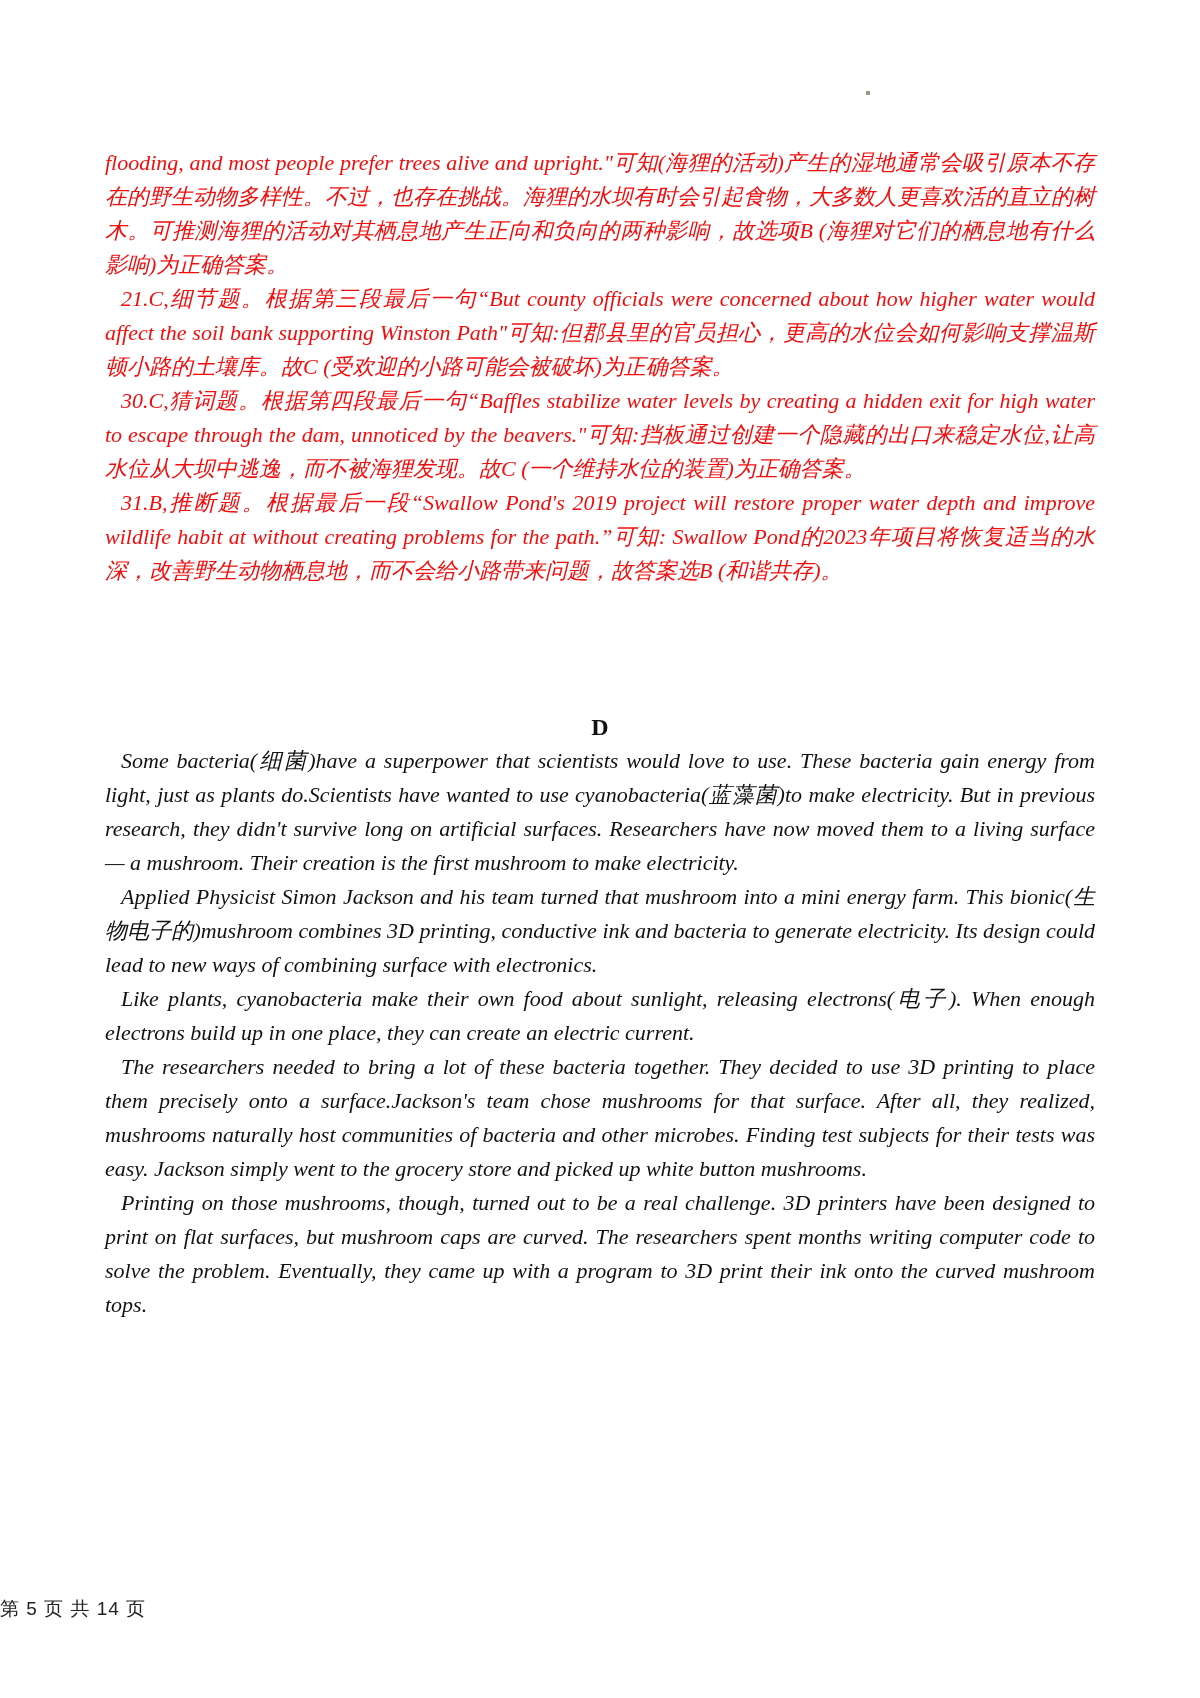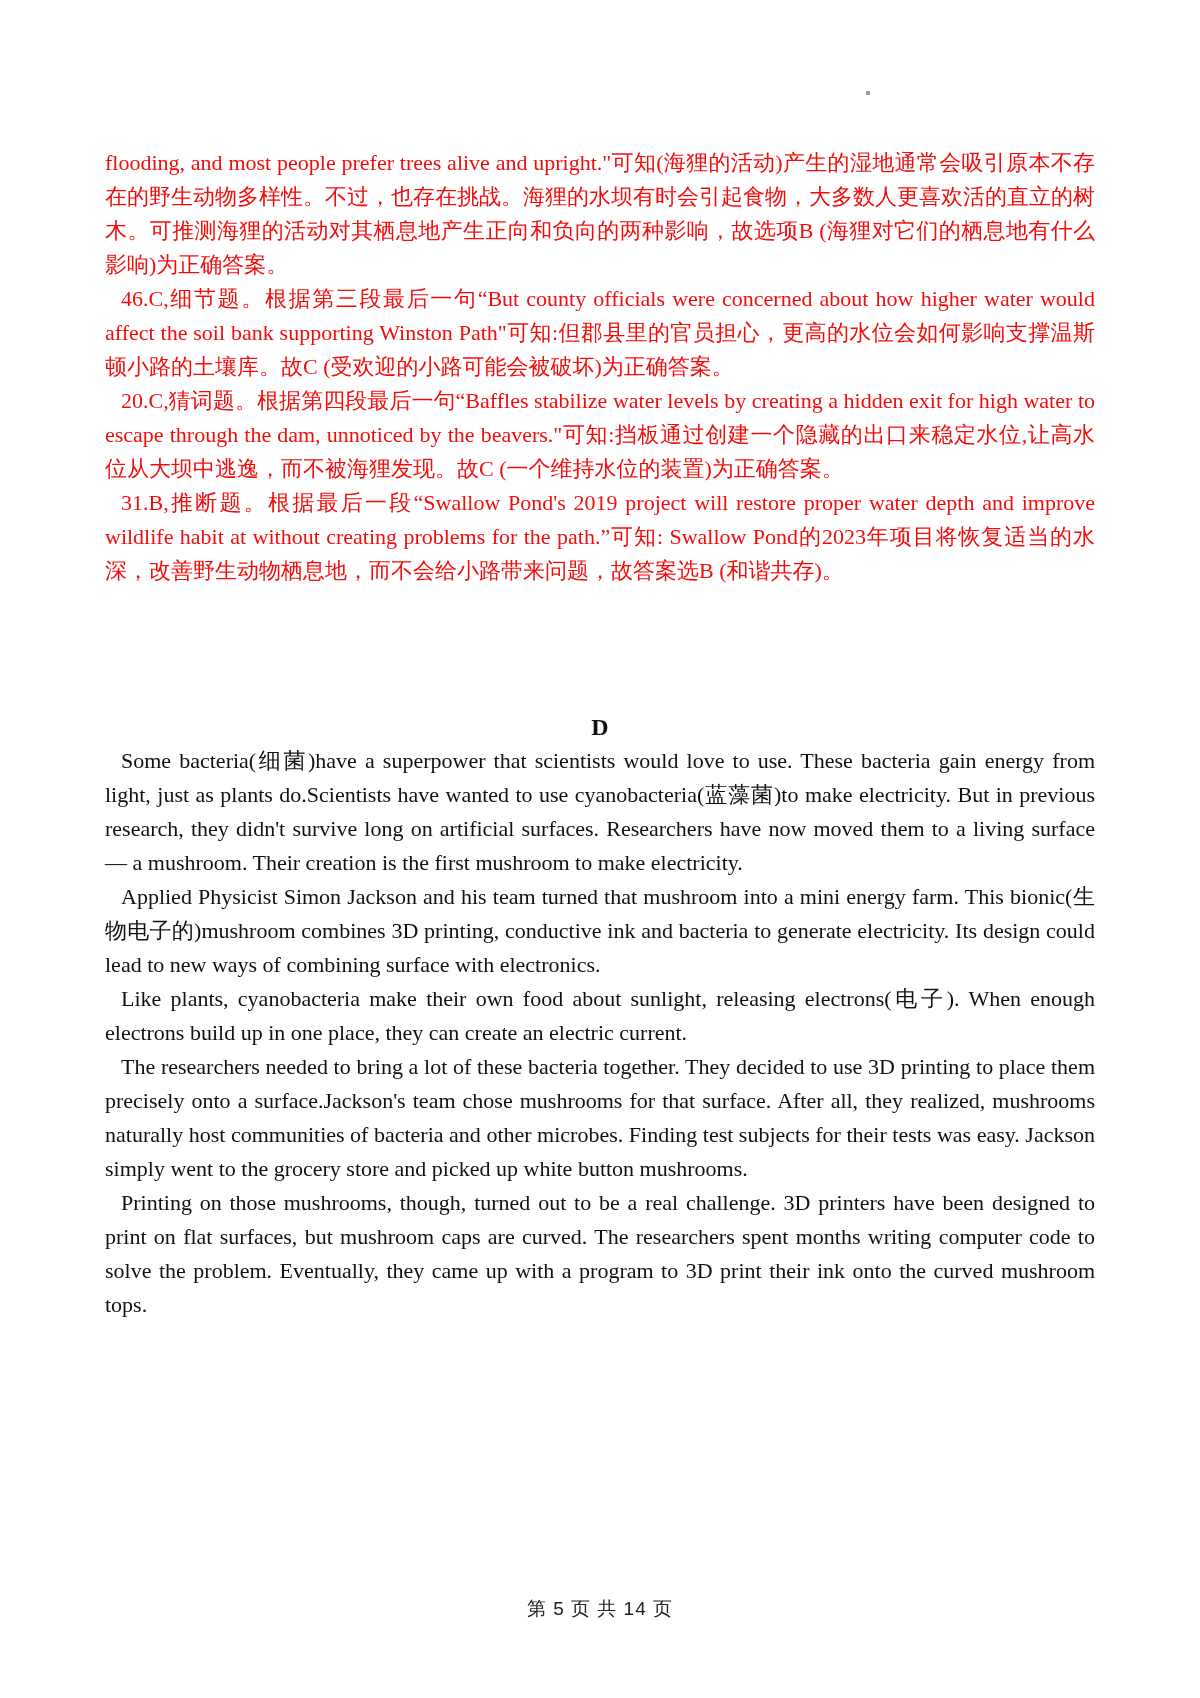--- a/index.html
+++ b/index.html
@@ -15,38 +15,37 @@
   }
   .content {
     position: absolute;
     left: 105px;
     top: 146px;
     width: 990px;
     font-size: 22px;
     line-height: 34px;
     text-align: justify;
   }
-  .content p { margin: 0; }
+  .content p { margin: 0; font-style: italic; }
   .indent { text-indent: 16px; }
   .answers {  }
   .passage-heading {
     margin: 122px 0 0 0;
     font-size: 24px;
     font-weight: bold;
     text-align: center;
     line-height: 34px;
     text-indent: 0;
     color: #111111;
   }
   .footer {
     position: absolute;
     top: 1596px;
     left: 0;
     width: 100%;
-    text-align: center;
     font-size: 19px;
     letter-spacing: 1px;
     color: #222222;
     font-family: "Liberation Sans", "DejaVu Sans", sans-serif;
   }
   .stray-dot {
     position: absolute;
     left: 866px;
     top: 91px;
     width: 4px;
@@ -58,22 +57,22 @@
 <body>
 
 <div class="page" style="background: rgb(255, 255, 255);">
 
   <div class="stray-dot"></div>
 
   <div class="content">
 
     <section class="answers" style="color: rgb(242, 13, 13);">
       <p>flooding, and most people prefer trees alive and upright."可知(海狸的活动)产生的湿地通常会吸引原本不存在的野生动物多样性。不过，也存在挑战。海狸的水坝有时会引起食物，大多数人更喜欢活的直立的树木。可推测海狸的活动对其栖息地产生正向和负向的两种影响，故选项B (海狸对它们的栖息地有什么影响)为正确答案。</p>
-      <p class="indent">46.C,细节题。根据第三段最后一句“But county officials were concerned about how higher water would affect the soil bank supporting Winston Path"可知:但郡县里的官员担心，更高的水位会如何影响支撑温斯顿小路的土壤库。故C (受欢迎的小路可能会被破坏)为正确答案。</p>
-      <p class="indent">20.C,猜词题。根据第四段最后一句“Baffles stabilize water levels by creating a hidden exit for high water to escape through the dam, unnoticed by the beavers."可知:挡板通过创建一个隐藏的出口来稳定水位,让高水位从大坝中逃逸，而不被海狸发现。故C (一个维持水位的装置)为正确答案。</p>
+      <p class="indent">21.C,细节题。根据第三段最后一句“But county officials were concerned about how higher water would affect the soil bank supporting Winston Path"可知:但郡县里的官员担心，更高的水位会如何影响支撑温斯顿小路的土壤库。故C (受欢迎的小路可能会被破坏)为正确答案。</p>
+      <p class="indent">30.C,猜词题。根据第四段最后一句“Baffles stabilize water levels by creating a hidden exit for high water to escape through the dam, unnoticed by the beavers."可知:挡板通过创建一个隐藏的出口来稳定水位,让高水位从大坝中逃逸，而不被海狸发现。故C (一个维持水位的装置)为正确答案。</p>
       <p class="indent">31.B,推断题。根据最后一段“Swallow Pond's 2019 project will restore proper water depth and improve wildlife habit at without creating problems for the path.”可知: Swallow Pond的2023年项目将恢复适当的水深，改善野生动物栖息地，而不会给小路带来问题，故答案选B (和谐共存)。</p>
     </section>
 
     <section>
       <h2 class="passage-heading">D</h2>
       <p class="indent">Some bacteria(细菌)have a superpower that scientists would love to use. These bacteria gain energy from light, just as plants do.Scientists have wanted to use cyanobacteria(蓝藻菌)to make electricity. But in previous research, they didn't survive long on artificial surfaces. Researchers have now moved them to a living surface — a mushroom. Their creation is the first mushroom to make electricity.</p>
       <p class="indent">Applied Physicist Simon Jackson and his team turned that mushroom into a mini energy farm. This bionic(生物电子的)mushroom combines 3D printing, conductive ink and bacteria to generate electricity. Its design could lead to new ways of combining surface with electronics.</p>
       <p class="indent">Like plants, cyanobacteria make their own food about sunlight, releasing electrons(电子). When enough electrons build up in one place, they can create an electric current.</p>
       <p class="indent">The researchers needed to bring a lot of these bacteria together. They decided to use 3D printing to place them precisely onto a surface.Jackson's team chose mushrooms for that surface. After all, they realized, mushrooms naturally host communities of bacteria and other microbes. Finding test subjects for their tests was easy. Jackson simply went to the grocery store and picked up white button mushrooms.</p>
       <p class="indent">Printing on those mushrooms, though, turned out to be a real challenge. 3D printers have been designed to print on flat surfaces, but mushroom caps are curved. The researchers spent months writing computer code to solve the problem. Eventually, they came up with a program to 3D print their ink onto the curved mushroom tops.</p>

